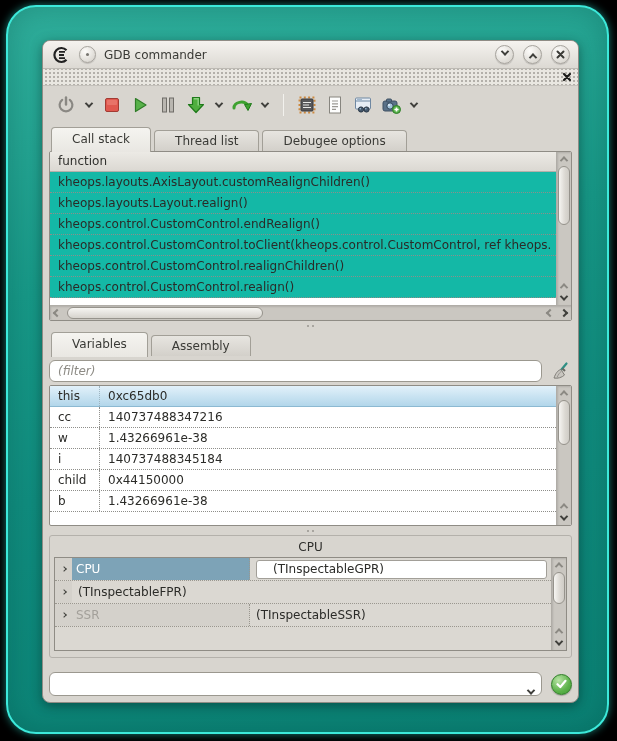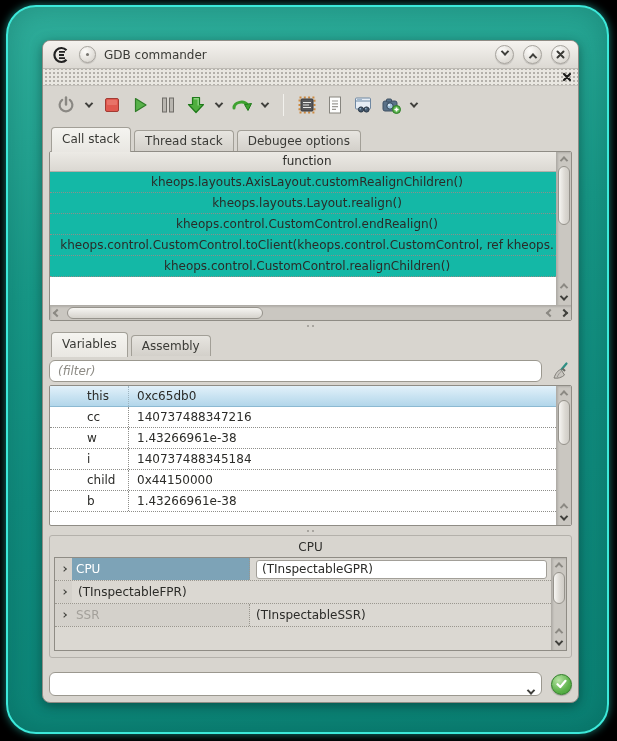--- a/index.html
+++ b/index.html
@@ -69,29 +69,29 @@
   }
   .tool { width:22px; height:22px; display:flex; align-items:center; justify-content:center; }
   .tbchev { width:12px; height:22px; display:flex; align-items:center; justify-content:center; }
   .tsep { width:1px; height:22px; background:#aeaba4; border-right:1px solid #f2f1ed; margin:0 6px; }
   
   .main { flex:1; display:flex; flex-direction:column; padding:2px 6px 0 6px; }
   .tabs { display:flex; align-items:flex-end; height:26px; flex:0 0 26px; padding-left:2px; }
   .tab {
     background:linear-gradient(#e7e5e0,#d3d0ca);
     border:1px solid #a29f97; border-bottom:none;
-    border-radius:4px 4px 0 0; padding:0 10px;
+    border-radius:4px 4px 0 0; padding:0 20px;
     height:21px; line-height:20px; margin-right:3px; color:#3a3a36;
   }
   .tab.active {
     background:linear-gradient(#f5f4f0,#e9e7e2);
     height:25px; line-height:23px; margin-bottom:-1px; z-index:2; position:relative;
   }
   .panel { background:#fff; border:1px solid #8f8c85; border-radius:2px; position:relative; overflow:hidden; }
-  .callstack { height:170px; flex:0 0 170px;text-align:center; }
+  .callstack { height:170px; flex:0 0 170px; }
   .viewport { position:absolute; inset:0 15px 0 0; overflow:hidden; }
   .callstack .viewport { inset:0 15px 15px 0; }
   .list-header {
     height:20px; line-height:19px; padding-left:8px;
     background:linear-gradient(#eceae5,#dbd8d2);
     border-bottom:1px solid #b3b0aa; color:#2f2f2c;
   }
   .cs-row {
     height:21px; line-height:20px; padding-left:8px;
     border-bottom:1px dotted #8e8e8a; white-space:nowrap; overflow:hidden;
@@ -135,21 +135,21 @@
     flex:1; height:22px; line-height:20px; background:#fff;
     border:1px solid #9b988f; border-radius:6px; padding:0 8px;
     color:#8d8b85; font-style:italic;
   }
   
   .vars { height:141px; flex:0 0 141px; }
   .vars-header { display:flex; height:20px;
     background:linear-gradient(#eceae5,#dbd8d2); border-bottom:1px solid #b3b0aa; }
   .vh-name { width:50px; padding-left:8px; line-height:19px; border-right:1px dotted #8e8e8a; }
   .vh-value { padding-left:8px; line-height:19px; }
-  .var-row { display:flex; height:21px; border-bottom:1px dotted #8e8e8a; background:#fff;padding-left:29px; }
+  .var-row { display:flex; height:21px; border-bottom:1px dotted #8e8e8a; background:#fff; }
   .var-name { width:50px; padding-left:8px; line-height:20px; border-right:1px dotted #8e8e8a; overflow:hidden; }
   .var-value { flex:1; padding-left:8px; line-height:20px; white-space:nowrap; overflow:hidden; }
   .var-row.selected {
     background:linear-gradient(#e2f1fa,#b2d6ea);
     border-top:1px solid #9ec6dc; border-bottom:1px solid #8cb9d2;
     height:22px; margin-top:-1px;
   }
   .var-row.selected .var-name { border-right-color:#9db4c0; }
   
   .cpu-group {
@@ -160,21 +160,21 @@
   .cpu-title { height:20px; line-height:20px; text-align:center; color:#2f2f2c; }
   .cpu-table { position:relative; height:94px; border:1px solid #8f8c85; background:#dbd8d2; overflow:hidden; }
   .cpu-row { display:flex; height:23px; border-bottom:1px dotted #9a978f; }
   .cpu-arrow { width:17px; flex:0 0 17px; display:flex; align-items:center; justify-content:center; background:#d4d1cb; }
   .cpu-name { width:178px; flex:0 0 178px; background:#d4d1cb; border-right:1px dotted #9a978f;
     line-height:22px; padding-left:4px; overflow:hidden; }
   .cpu-row.selected .cpu-name { background:#7da3b7; color:#fff; }
   .cpu-row.disabled .cpu-name { color:#a3a09a; }
   .cpu-value { flex:1; display:flex; align-items:center; padding:0 4px 0 6px; line-height:22px; }
   .editbox { background:#fff; border:1px solid #a29f98; border-radius:3px;
-    height:19px; line-height:17px; flex:1; padding-left:5px; }
+    height:19px; line-height:17px; flex:1; padding-left:16px; }
   
   .bottom-row { margin-top:13px; height:26px; flex:0 0 26px; display:flex; align-items:center; gap:9px; padding-bottom:0; }
   .combo {
     flex:1; height:24px; background:#fff; border:1px solid #9b988f; border-radius:6px;
     position:relative; line-height:22px; padding:0 26px 0 8px;
   }
   .combo .chevbox { position:absolute; right:7px; top:7px; }
   .check-btn {
     width:21px; height:21px; border-radius:50%;
     background:radial-gradient(circle at 35% 28%,#b9e4a6,#5cb24a 60%,#3f9a33);
@@ -307,33 +307,34 @@
       </span>
       <span class="tbchev">
           <span class="chev down"></span>
         </span>
     </div>
 
     <div class="main">
 
       <div class="tabs" id="tabs-top">
           <div class="tab active">Call stack</div>
-          <div class="tab">Thread stack</div>
+          <div class="tab">Thread list</div>
           <div class="tab">Debugee options</div>
         </div>
 
       <div class="panel callstack">
         <div class="viewport">
           <div class="list-header">function</div>
           <div id="cs-rows">
               <div class="cs-row">kheops.layouts.AxisLayout.customRealignChildren()</div>
               <div class="cs-row">kheops.layouts.Layout.realign()</div>
               <div class="cs-row">kheops.control.CustomControl.endRealign()</div>
               <div class="cs-row">kheops.control.CustomControl.toClient(kheops.control.CustomControl, ref kheops.</div>
               <div class="cs-row">kheops.control.CustomControl.realignChildren()</div>
+              <div class="cs-row">kheops.control.CustomControl.realign()</div>
             </div>
         </div>
         <div class="vscroll above-h">
           <div class="sbtn">
               <span class="chev up dim"></span>
             </div>
           <div class="strack">
               <div class="sthumb" style="top:1px;height:52%"></div>
             </div>
           <div class="sbtn">

